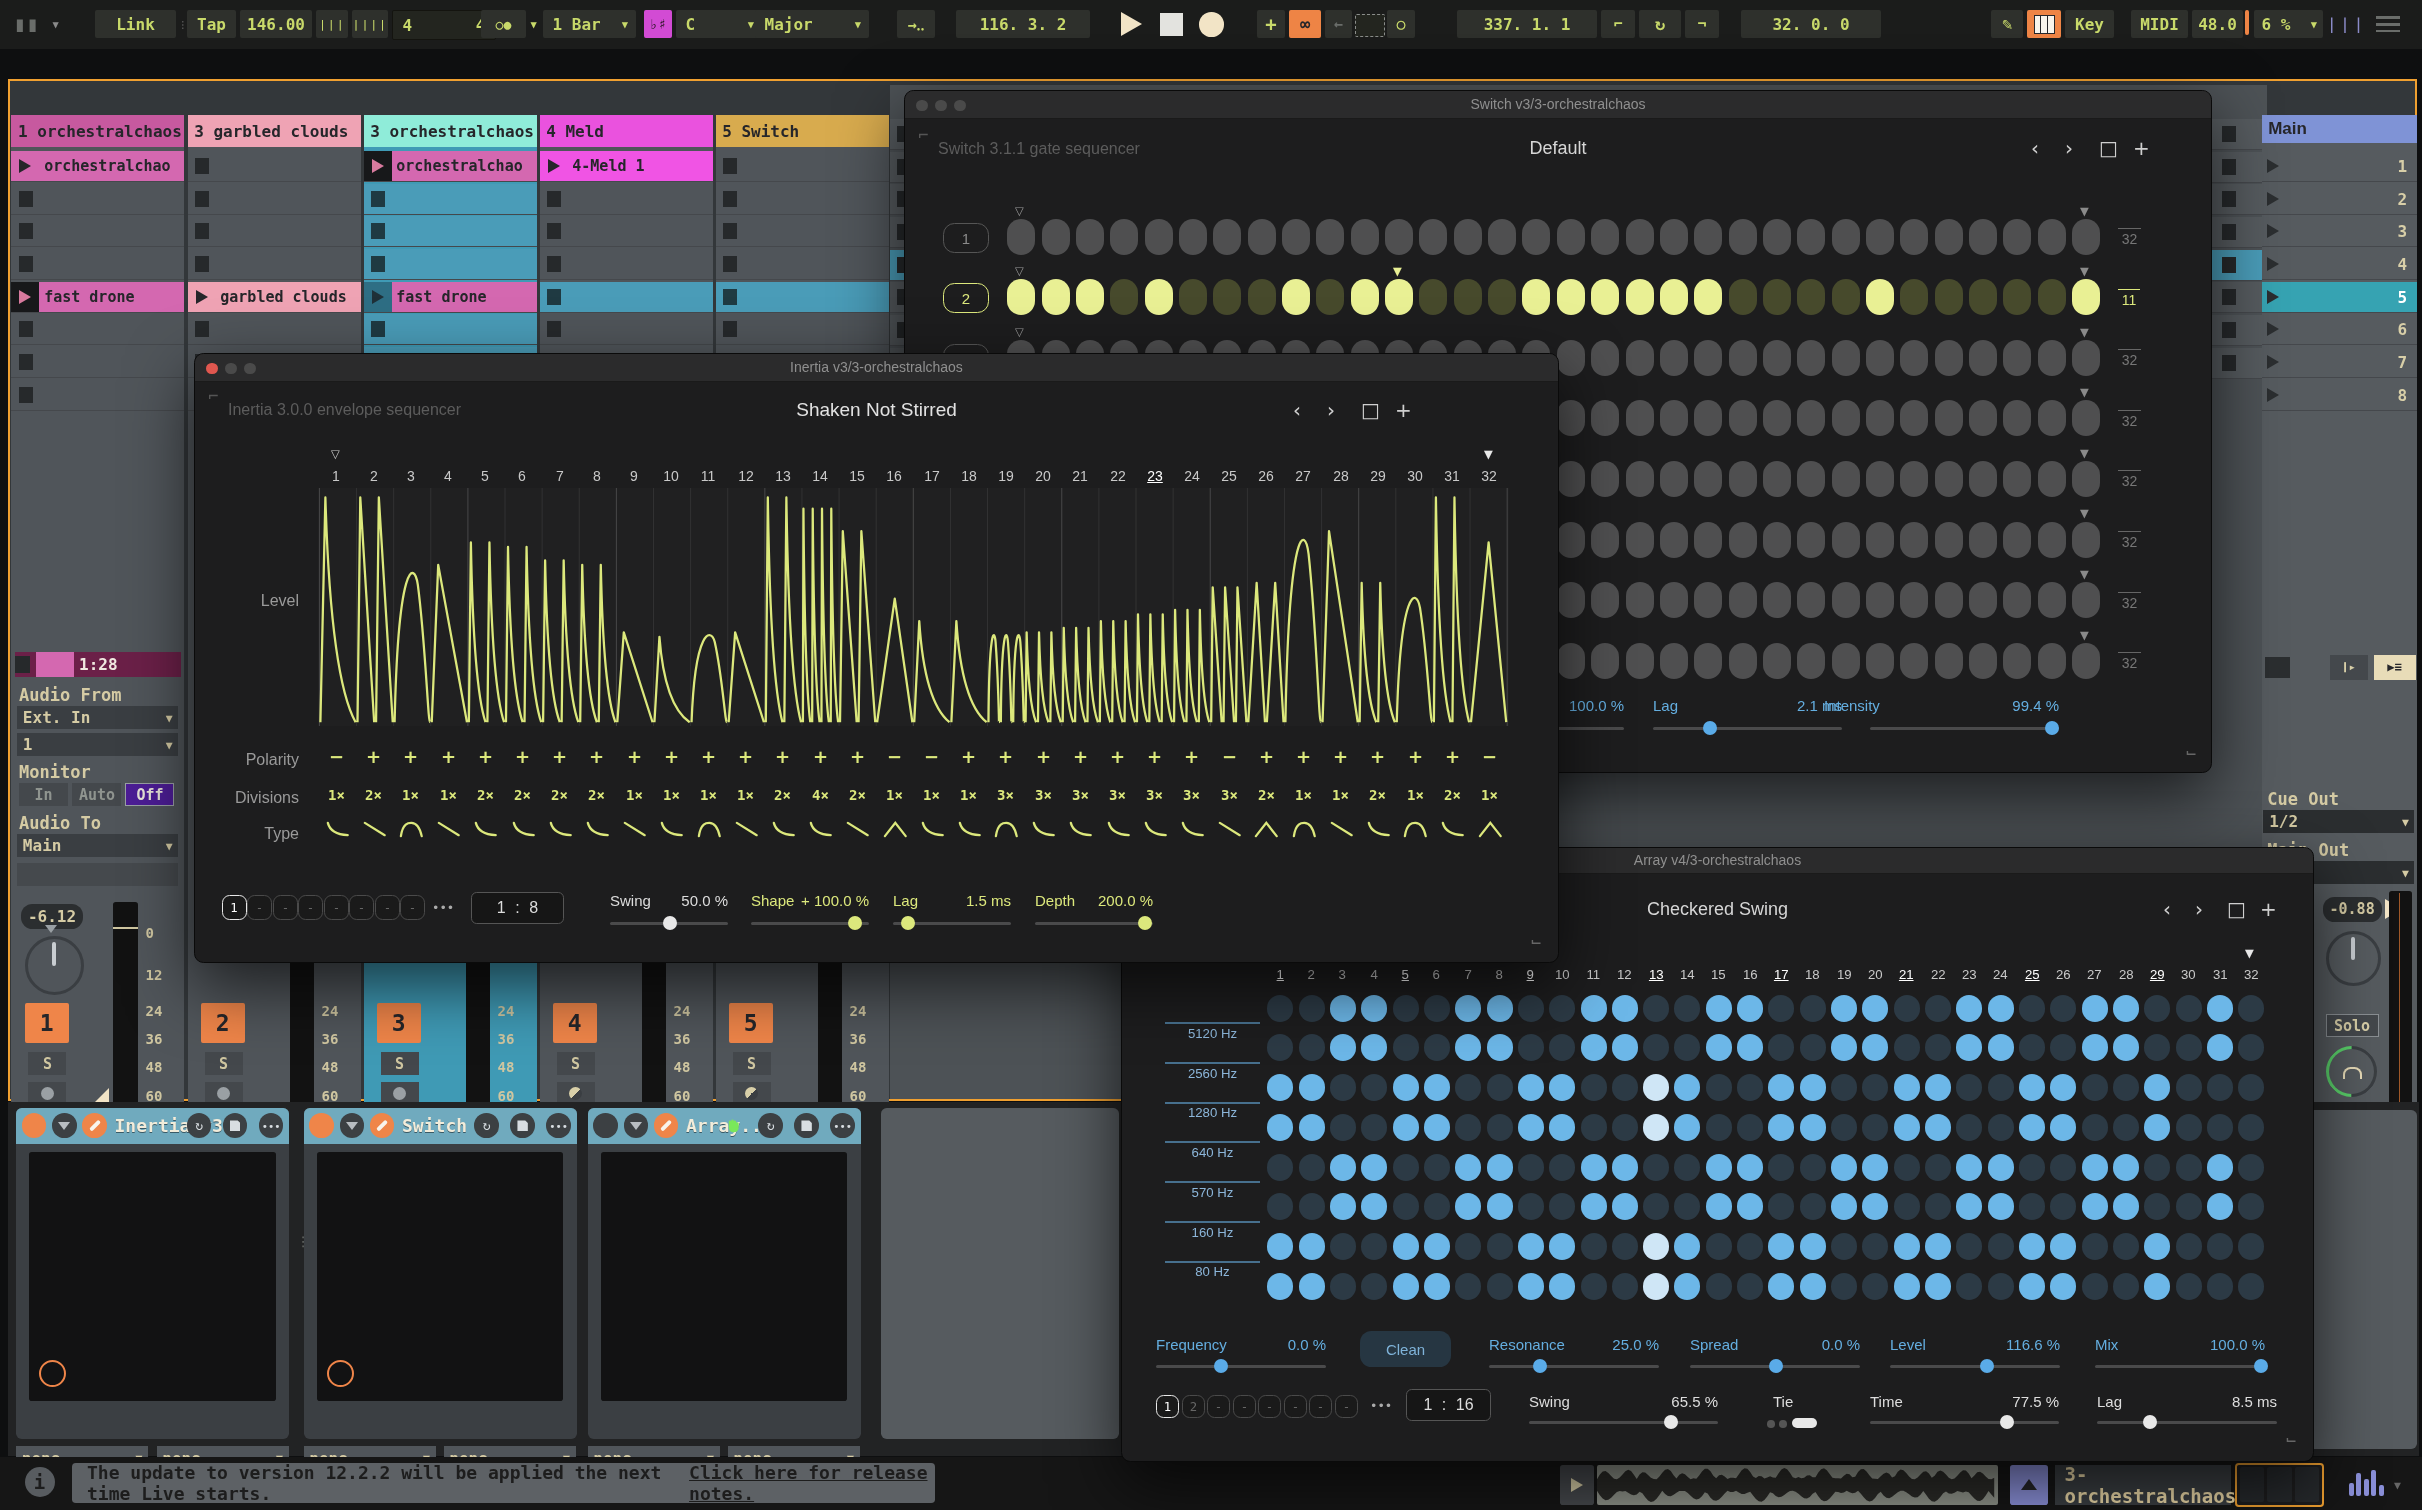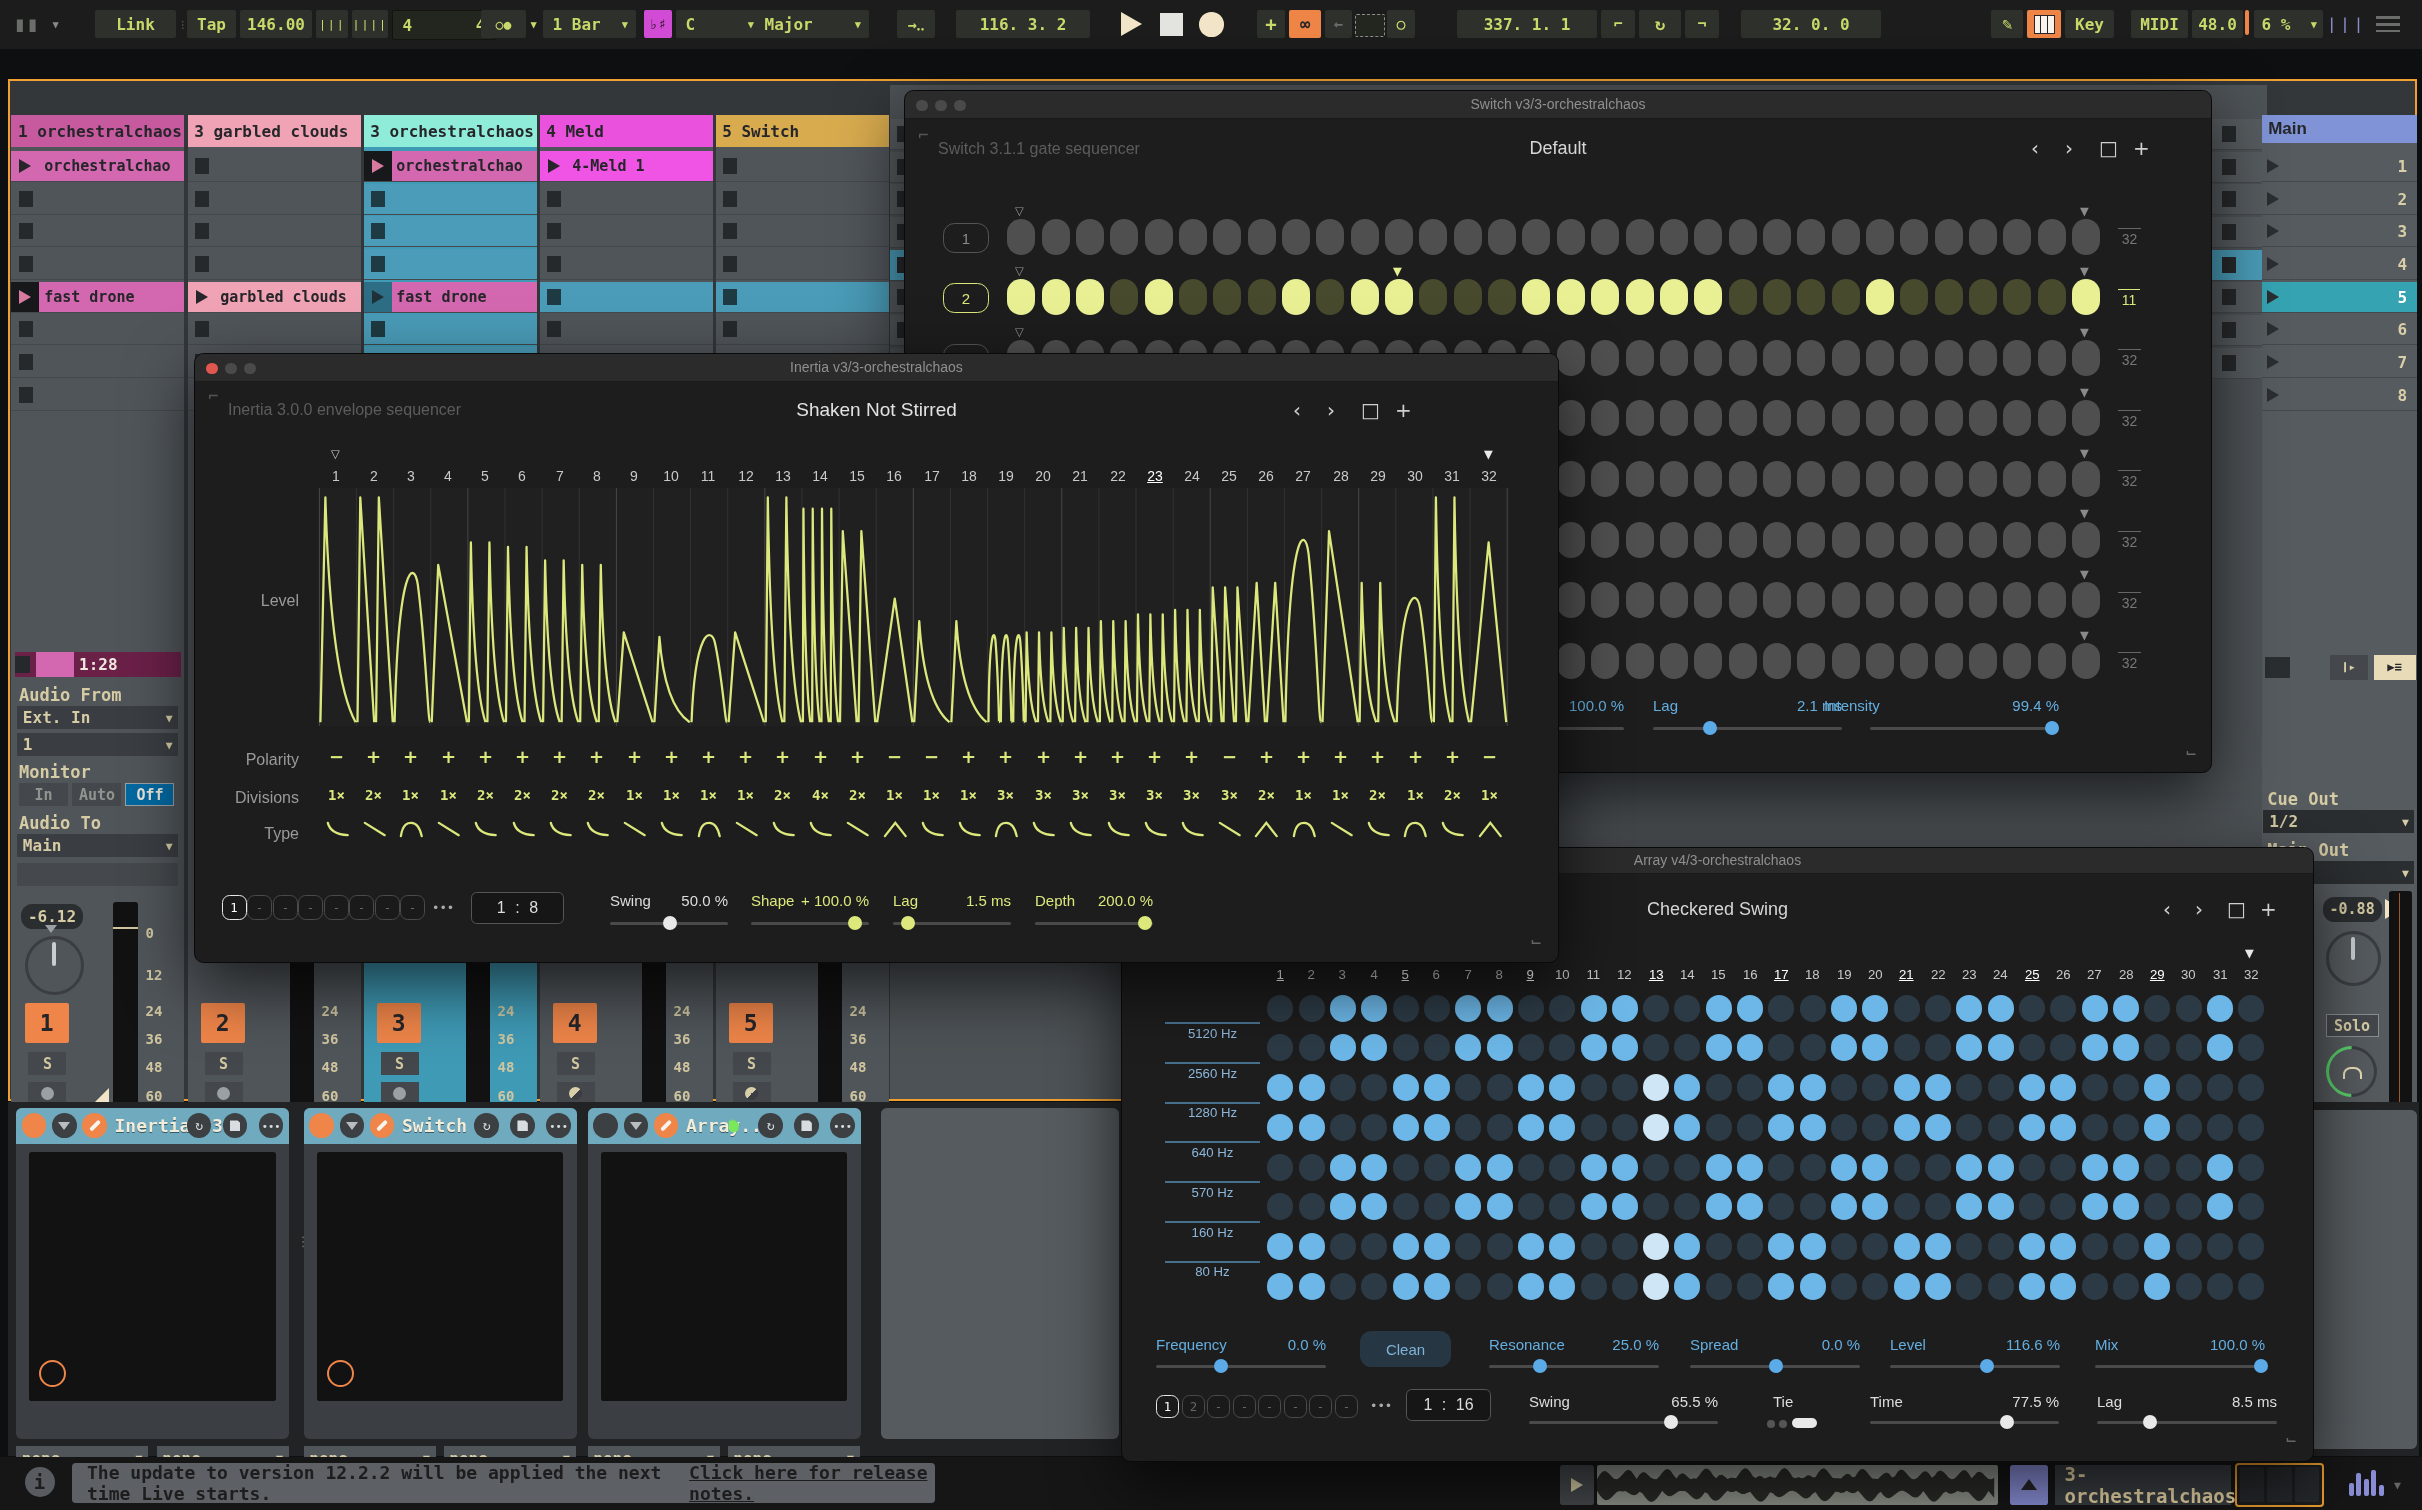--- a/index.html
+++ b/index.html
@@ -232,21 +232,21 @@
         <div style="position: absolute; left: 0px; top: 3.8px; width: 15px; height: 17px; background: rgb(38, 41, 43);"></div>
         <div style="position: absolute; left: 21px; top: 0px; width: 38px; height: 24.6px; background: rgb(212, 104, 176);"></div>
         <div style="position: absolute; left: 0px; width: 100%; text-align: center; color: rgb(240, 232, 224); font-weight: bold; font-size: 16px;">1:28</div>
       </div>
       <div class="io-label" style="left: 7.6px; top: 570px;">Audio From</div>
       <div class="dd" style="left: 5.7px; top: 591px; width: 161px; height: 23px;">Ext. In<div class="dda">▼</div></div>
       <div class="dd" style="left: 5.7px; top: 618px; width: 161px; height: 23px;">1<div class="dda">▼</div></div>
       <div class="io-label" style="left: 7.6px; top: 647px;">Monitor</div>
       <div class="mini-btn" style="left: 7.6px; top: 668px; width: 49px; height: 23px;">In</div>
       <div class="mini-btn" style="left: 61px; top: 668px; width: 49px; height: 23px;">Auto</div>
-      <div class="mini-btn" style="left: 114px; top: 668px; width: 49px; height: 23px; color: rgb(232, 228, 216); border: 1.9px solid rgb(154, 160, 164); box-sizing: border-box; background: #0369a1;">Off</div>
+      <div class="mini-btn" style="left: 114px; top: 668px; width: 49px; height: 23px; color: rgb(232, 228, 216); border: 1.9px solid rgb(154, 160, 164); box-sizing: border-box; background: #4c1d95;">Off</div>
       <div class="io-label" style="left: 7.6px; top: 698px;">Audio To</div>
       <div class="dd" style="left: 5.7px; top: 719px; width: 161px; height: 23px;">Main<div class="dda">▼</div></div>
       <div class="dd" style="left: 5.7px; top: 748px; width: 161px; height: 23px; background: rgb(69, 73, 77);"></div>
       <div style="position: absolute; left: 9.5px; top: 789px; width: 62px; height: 24.6px; background: rgb(43, 46, 48); border-radius: 11.4px; color: rgb(213, 203, 164); font-weight: bold; font-size: 16px; display: flex; align-items: center; justify-content: center;">-6.12</div>
       <div style="position: absolute; left: 13.2px; top: 821px; width: 59px; height: 59px; border-radius: 50%; border: 3.8px solid rgb(58, 62, 66); box-sizing: border-box;">
         <div style="position: absolute; left: 24px; top: 2.8px; width: 4.7px; height: 24.6px; background: rgb(200, 205, 209); border-radius: 1.9px;"></div>
       </div>
       <div style="position: absolute; left: 34px; top: 810px; width: 0px; height: 0px; border-left: 6.6px solid transparent; border-right: 6.6px solid transparent; border-top: 8.5px solid rgb(154, 160, 164);"></div>
       <div class="mlabel" style="left: 134px; top: 810px;">0</div>
       <div class="mlabel" style="left: 134px; top: 852px;">12</div>

